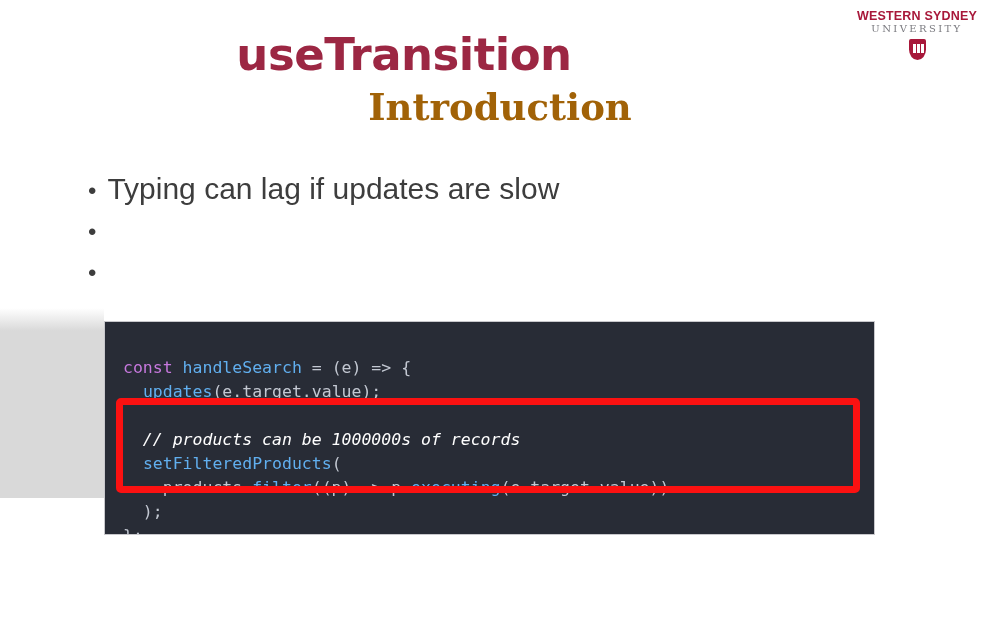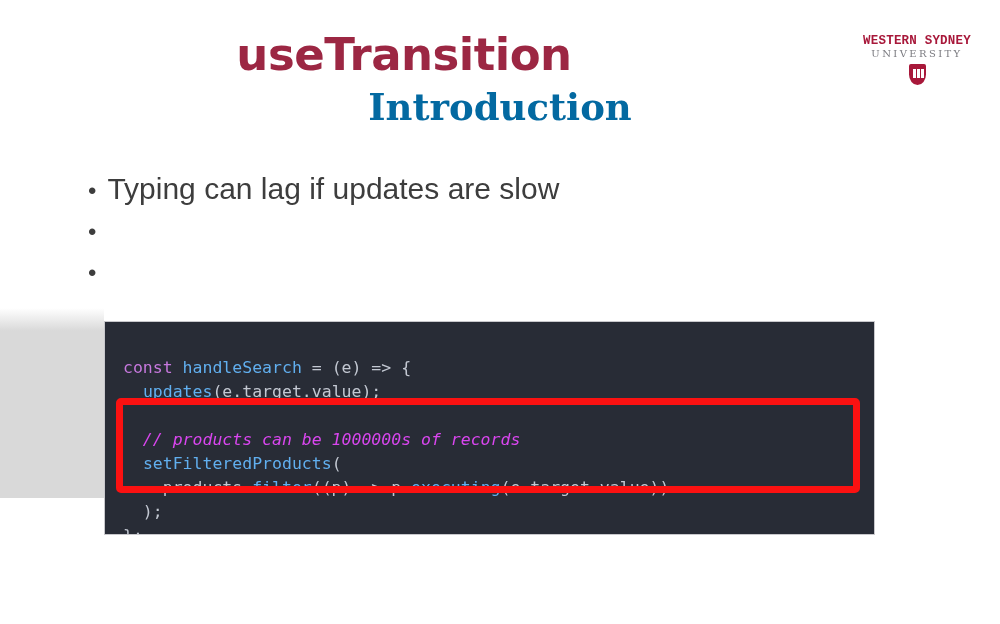--- a/index.html
+++ b/index.html
@@ -19,27 +19,26 @@
   
   .logo {
     position: absolute;
     top: 10px;
     right: 18px;
     width: 130px;
     text-align: center;
     line-height: 1;
   }
   .logo-line1 {
-    font-family: Liberation Mono, monospace;
+    font-family: Liberation Sans, sans-serif;
     font-weight: bold;
     font-size: 12.5px;
     letter-spacing: 0.2px;
     color: #a8183a;
     white-space: nowrap;
-    margin-top: 25px;
   }
   .logo-line2 {
     font-family: "DejaVu Serif", serif;
     font-size: 10px;
     letter-spacing: 2.4px;
     color: #7b7b80;
     margin-top: 1px;
     white-space: nowrap;
   }
   .logo-shield {
@@ -76,21 +75,21 @@
   }
   .title-sub {
     position: absolute;
     top: 85px;
     left: 0;
     width: 1000px;
     text-align: center;
     font-family: "DejaVu Serif", serif;
     font-weight: bold;
     font-size: 37px;
-    color: #0369a1;
+    color: #a16207;
   }
 
   
   .bullets {
     position: absolute;
     top: 168px;
     left: 88px;
     width: 880px;
   }
   .bullet {
@@ -147,21 +146,21 @@
     top: 17px;
     font-family: "DejaVu Sans Mono", monospace;
     font-size: 16.5px;
     line-height: 24px;
     white-space: pre;
     color: #c9ccd4;
   }
   .tk-kw      { color: #c678dd; }
   .tk-fn      { color: #61afef; }
   .tk-plain   { color: #c3c8d2; }
-  .tk-comment { color: #d946ef; font-style: italic; }
+  .tk-comment { color: #ffffff; font-style: italic; }
 
   
   .red-box {
     position: absolute;
     left: 116px;
     top: 398px;
     width: 744px;
     height: 95px;
     border: 7px solid #fb1111;
     border-radius: 5px;

